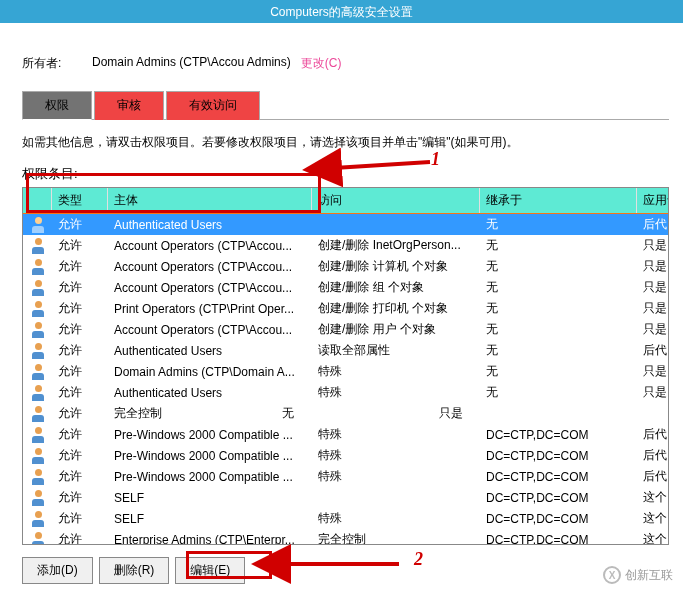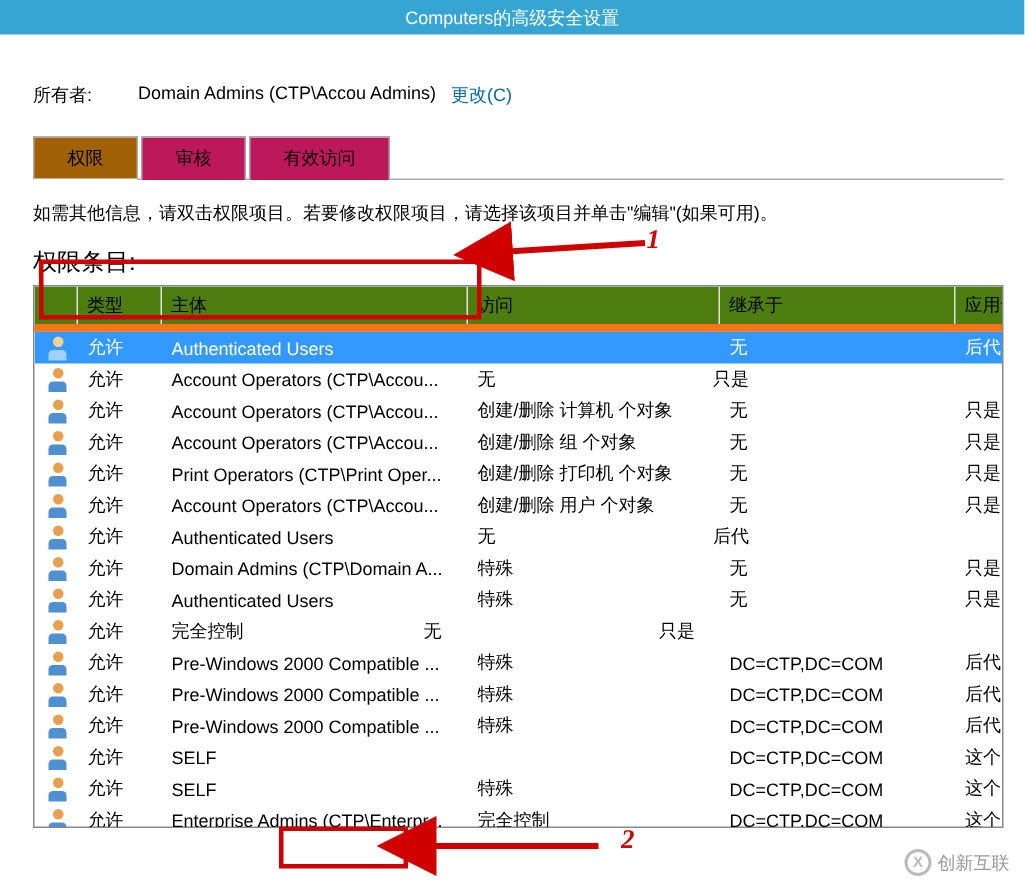--- a/index.html
+++ b/index.html
@@ -2,29 +2,29 @@
 <html><head>
 <meta charset="utf-8">
 <style>
 *{box-sizing:border-box;margin:0;padding:0;font-family:"Microsoft YaHei","Segoe UI",Tahoma,sans-serif;font-size:12px}
 body{background:#fff;width:683px;height:590px;overflow:hidden;position:relative}
 .titlebar{background:#36a5d4;height:23px;color:#fff;text-align:center;line-height:24px;font-size:12px}
 .content-area{padding:10px 14px 0 22px;position:relative}
 .owner-row{display:flex;align-items:flex-start;margin:22px 0 18px 0;font-size:12px}
 .owner-label{width:70px}
 .owner-value{margin-right:10px}
-.owner-change{color:#0369a1;cursor:pointer}
+.owner-change{color:#ec4899;cursor:pointer}
 .tabs{display:flex;border-bottom:1px solid #aaa;margin-bottom:14px}
 .tab{padding:5px 22px;border:1px solid #aaa;border-bottom:none;background:#fff;margin-right:2px;cursor:pointer;position:relative;top:1px}
-.tab.active{border-bottom:1px solid #fff;background:#a16207}
-.tab:not(.active){background:#be185d}
+.tab.active{border-bottom:1px solid #fff;background:#737373}
+.tab:not(.active){background:#ef4444}
 .info-text{font-size:12px;margin-bottom:14px}
-.list-label{font-size:16px;margin-bottom:4px}
+.list-label{font-size:13px;margin-bottom:4px}
 .table-wrapper{border:1px solid #888;overflow:hidden}
-.table-header{display:flex;background:#4d7c0f;border-bottom:5px solid #f97316;font-size:12px}
+.table-header{display:flex;background:#5eead4;border-bottom:1px solid #f97316;font-size:12px}
 .th{padding:4px 6px;border-right:1px solid #e0e0e0;overflow:hidden;white-space:nowrap;cursor:pointer}
 .th:last-child{border-right:none}
 .col-spacer{width:29px;flex-shrink:0}
 .col-type{width:56px;flex-shrink:0}
 .col-principal{width:204px;flex-shrink:0}
 .col-access{width:168px;flex-shrink:0}
 .col-inherit{width:157px;flex-shrink:0}
 .col-apply{flex:1;min-width:40px}
 .table-body{max-height:330px;overflow-y:auto}
 .row{display:flex;align-items:center;font-size:12px;height:21px;cursor:pointer}
@@ -93,20 +93,21 @@
           <div class="cell col-access"></div>
           <div class="cell col-inherit">无</div>
           <div class="cell col-apply">后代</div>
         </div>
         <div class="row">
           <div class="icon-cell">
             <span class="users-icon"></span>
           </div>
           <div class="cell col-type">允许</div>
           <div class="cell col-principal">Account Operators (CTP\Accou...</div>
+          <div class="cell col-access">创建/删除 InetOrgPerson...</div>
           <div class="cell col-inherit">无</div>
           <div class="cell col-apply">只是</div>
         </div>
         <div class="row">
           <div class="icon-cell">
             <span class="users-icon"></span>
           </div>
           <div class="cell col-type">允许</div>
           <div class="cell col-principal">Account Operators (CTP\Accou...</div>
           <div class="cell col-access">创建/删除 计算机 个对象</div>
@@ -142,20 +143,21 @@
           <div class="cell col-access">创建/删除 用户 个对象</div>
           <div class="cell col-inherit">无</div>
           <div class="cell col-apply">只是</div>
         </div>
         <div class="row">
           <div class="icon-cell">
             <span class="users-icon"></span>
           </div>
           <div class="cell col-type">允许</div>
           <div class="cell col-principal">Authenticated Users</div>
+          <div class="cell col-access">读取全部属性</div>
           <div class="cell col-inherit">无</div>
           <div class="cell col-apply">后代</div>
         </div>
         <div class="row">
           <div class="icon-cell">
             <span class="users-icon"></span>
           </div>
           <div class="cell col-type">允许</div>
           <div class="cell col-principal">Domain Admins (CTP\Domain A...</div>
           <div class="cell col-access">特殊</div>
@@ -237,20 +239,25 @@
           </div>
           <div class="cell col-type">允许</div>
           <div class="cell col-principal">Enterprise Admins (CTP\Enterpr...</div>
           <div class="cell col-access">完全控制</div>
           <div class="cell col-inherit">DC=CTP,DC=COM</div>
           <div class="cell col-apply">这个</div>
         </div>
       </div>
   </div>
 
+  <div class="buttons-row">
+    <button class="btn">添加(D)</button>
+    <button class="btn">删除(R)</button>
+    <button class="btn">编辑(E)</button>
+  </div>
 
 </div>
 
 <div class="ann ann-box-1"></div>
 <div class="ann ann-arrow-1">
   <svg class="arrow" width="110" height="24">
       <defs>
         <marker id="ah1" markerWidth="10" markerHeight="10" refX="2" refY="5" orient="auto">
           <path d="M0,0 L10,5 L0,10 Z" fill="#d00000"></path>
         </marker>

